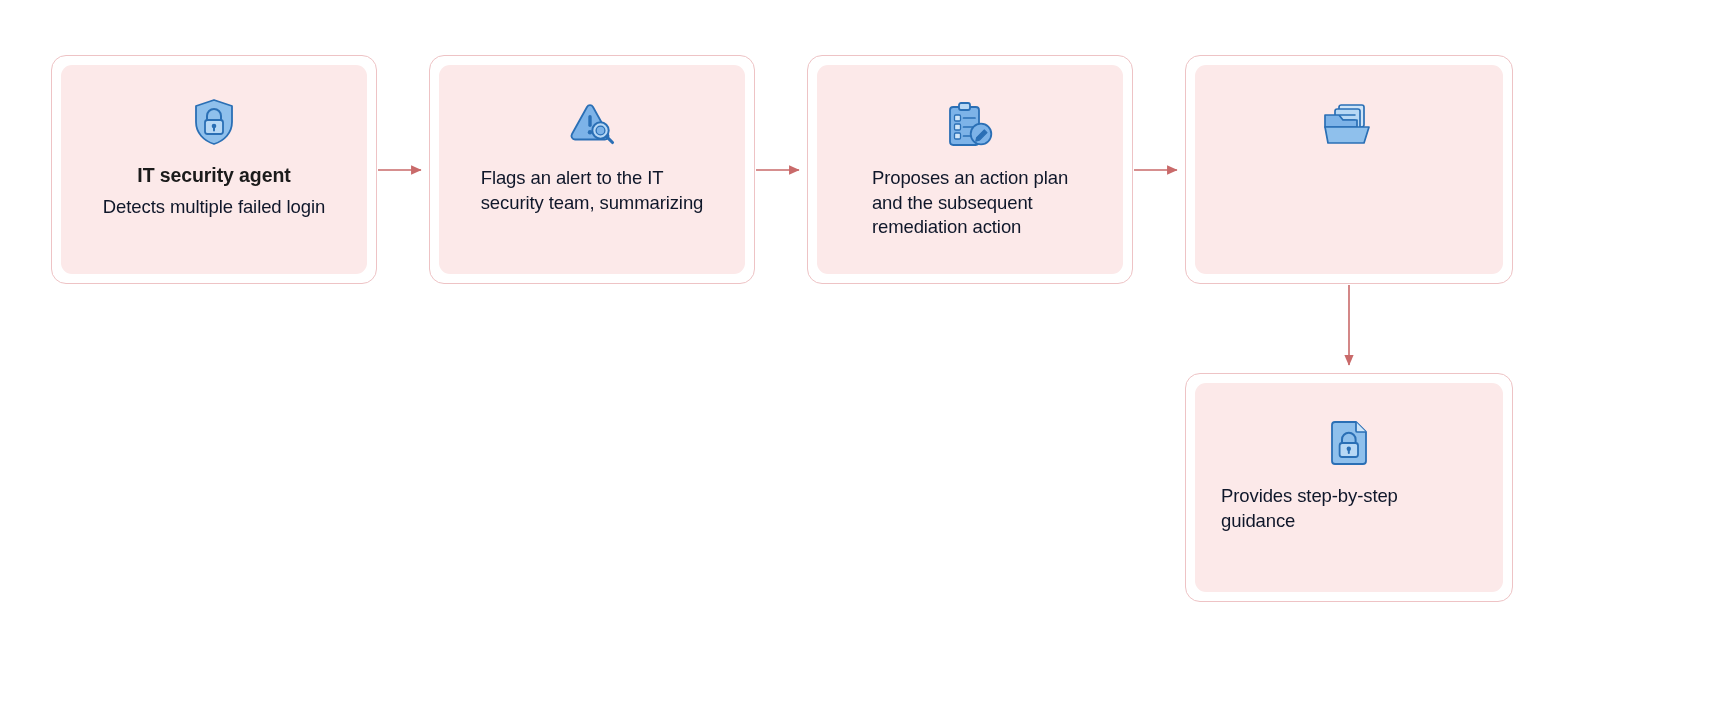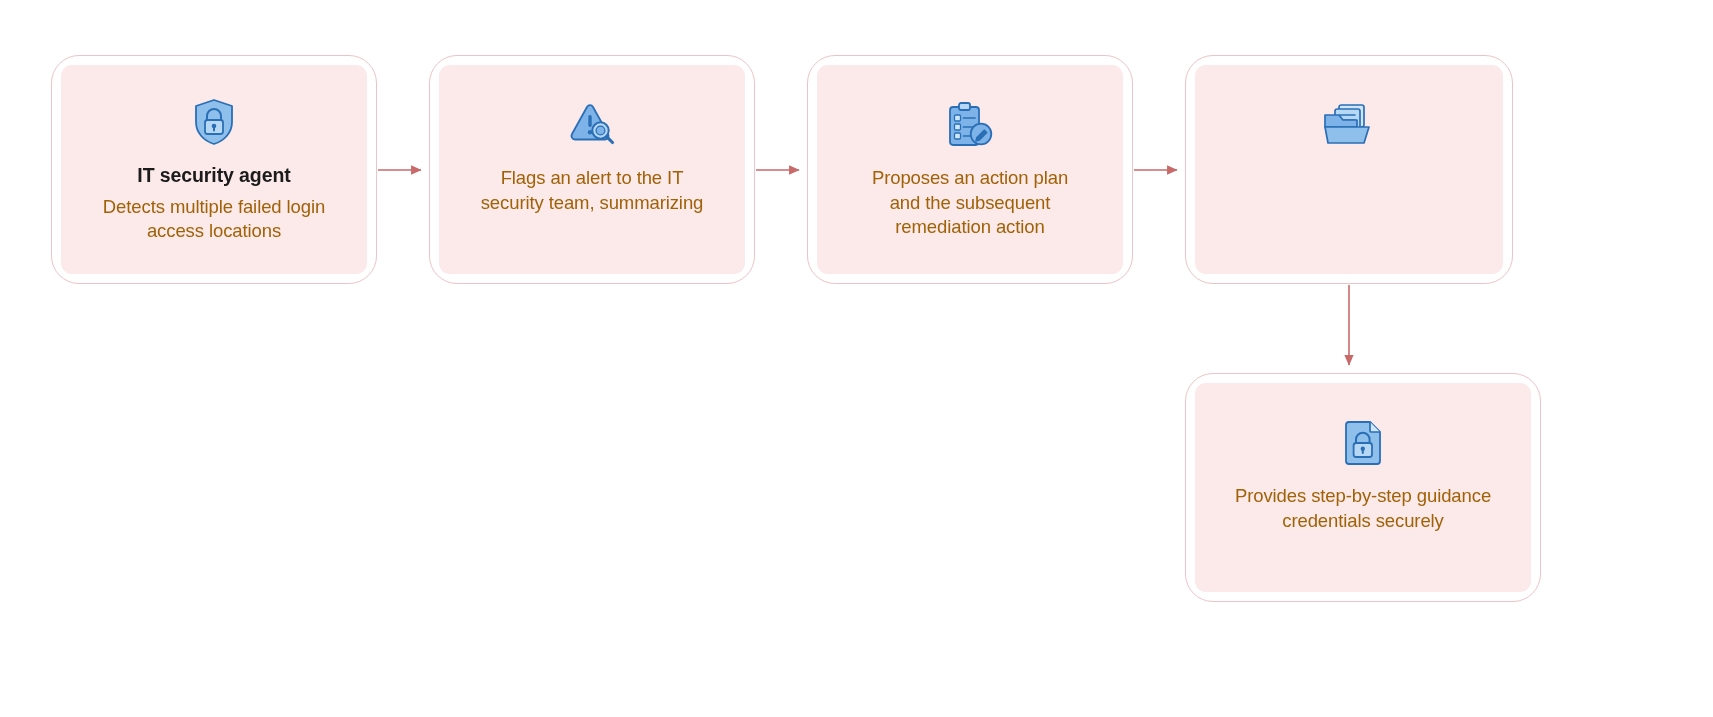--- a/index.html
+++ b/index.html
@@ -24,21 +24,21 @@
     left: 0;
     top: 0;
     width: 1713px;
     height: 717px;
     pointer-events: none;
   }
   .card {
     position: absolute;
     box-sizing: border-box;
     border: 1.4px solid #eec3c5;
-    border-radius: 28px;
+    border-radius: 15px;
     background: #ffffff;
     padding: 9px;
   }
   .card-inner {
     box-sizing: border-box;
     width: 100%;
     height: 100%;
     border-radius: 11px;
     background: #fce9e9;
     display: flex;
@@ -61,34 +61,34 @@
     font-weight: bold;
     color: #1b1b1b;
     text-align: center;
     line-height: 1.32;
     margin: 0 0 6px 0;
     letter-spacing: -0.1px;
   }
   .card-body {
     font-size: 18.5px;
     font-weight: normal;
-    color: #a16207;
-    text-align: center;
+    color: #0f172a;
+    text-align: left;
     line-height: 1.33;
     margin: 0;
     letter-spacing: -0.1px;
   }
   .card-body .ln { display: block; }
 
   
   #card-1 { left: 51px;   top: 55px;  width: 326px; height: 229px; }
   #card-2 { left: 429px;  top: 55px;  width: 326px; height: 229px; }
   #card-3 { left: 807px;  top: 55px;  width: 326px; height: 229px; }
   #card-4 { left: 1185px; top: 55px;  width: 328px; height: 229px; }
-  #card-5 { left: 1185px; top: 373px; width: 356px; height: 229px; }
+  #card-5 { left: 1185px; top: 373px; width: 328px; height: 229px; }
 
   #card-1 .card-inner { padding-top: 30px; }
   #card-2 .card-inner,
   #card-3 .card-inner,
   #card-4 .card-inner,
   #card-5 .card-inner { padding-top: 33px; }
 </style>
 </head>
 <body>
 
@@ -117,21 +117,20 @@
           <path d="M22 2 L40 8 V24 C40 35 32 43 22 46 C12 43 4 35 4 24 V8 Z" fill="#8fc0ec" stroke="#2a6fb5" stroke-width="1.8" stroke-linejoin="round"></path>
           <path d="M15 22 V18 a7 7 0 0 1 14 0 V22" fill="none" stroke="#2a6fb5" stroke-width="2" stroke-linecap="round"></path>
           <rect x="13" y="22" width="18" height="14" rx="2.5" fill="#b7d8f5" stroke="#2a6fb5" stroke-width="1.8"></rect>
           <circle cx="22" cy="28" r="2.3" fill="#2a6fb5"></circle>
           <rect x="21" y="29" width="2" height="4.5" rx="1" fill="#2a6fb5"></rect>
         </svg>
       </div>
       <p class="card-title">IT security agent</p>
       <p class="card-body">
         <span class="ln">Detects multiple failed login</span>
-        <span class="ln">access locations</span>
       </p>
     </div>
   </div>
 
   <div class="card" id="card-2">
     <div class="card-inner">
       <div class="icon-wrap">
         <svg width="50" height="46" viewBox="0 0 50 46">
           <path d="M20 5 C21.4 2.6 24.6 2.6 26 5 L41 32 C42.4 34.5 40.8 37.5 38 37.5 H8 C5.2 37.5 3.6 34.5 5 32 Z" fill="#7db3e8" stroke="#2a6fb5" stroke-width="1.8" stroke-linejoin="round"></path>
           <rect x="21.3" y="13" width="3.4" height="12" rx="1.7" fill="#2a6fb5"></rect>
@@ -195,18 +194,17 @@
           <path d="M9 3 H30 L40 13 V42 C40 43.7 38.7 45 37 45 H9 C7.3 45 6 43.7 6 42 V6 C6 4.3 7.3 3 9 3 Z" fill="#8fc0ec" stroke="#2a6fb5" stroke-width="1.8" stroke-linejoin="round"></path>
           <path d="M30 3 V12 C30 12.9 30.8 13 31.5 13 H40" fill="#cfe5f8" stroke="#2a6fb5" stroke-width="1.7" stroke-linejoin="round"></path>
           <path d="M16 24 V20.5 a6.8 6.8 0 0 1 13.6 0 V24" fill="none" stroke="#2a6fb5" stroke-width="2" stroke-linecap="round"></path>
           <rect x="13.6" y="24" width="18.4" height="14" rx="2.5" fill="#b7d8f5" stroke="#2a6fb5" stroke-width="1.8"></rect>
           <circle cx="22.8" cy="29.8" r="2.2" fill="#2a6fb5"></circle>
           <rect x="21.8" y="30.6" width="2" height="4.4" rx="1" fill="#2a6fb5"></rect>
         </svg>
       </div>
       <p class="card-body">
         <span class="ln">Provides step-by-step guidance</span>
-        <span class="ln">credentials securely</span>
       </p>
     </div>
   </div>
 
 </div>
 
 </body></html>

